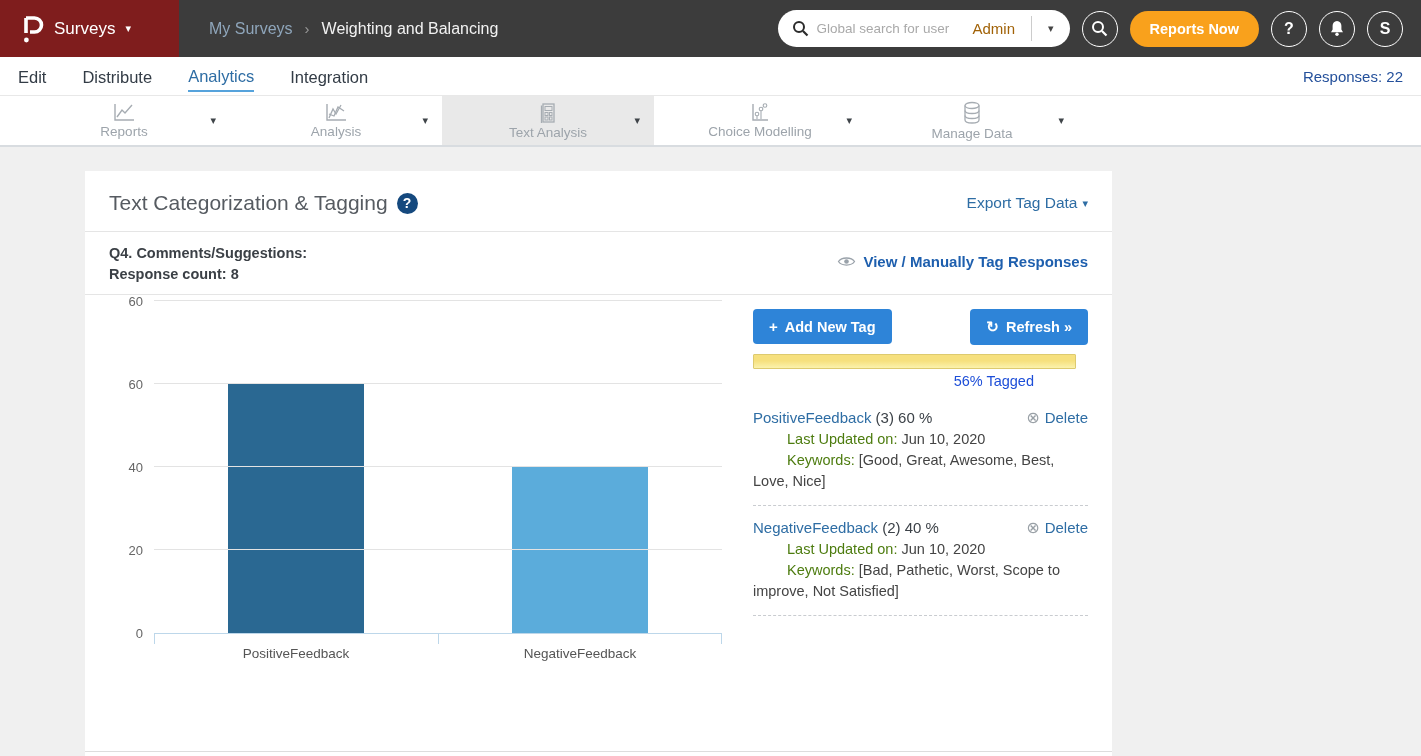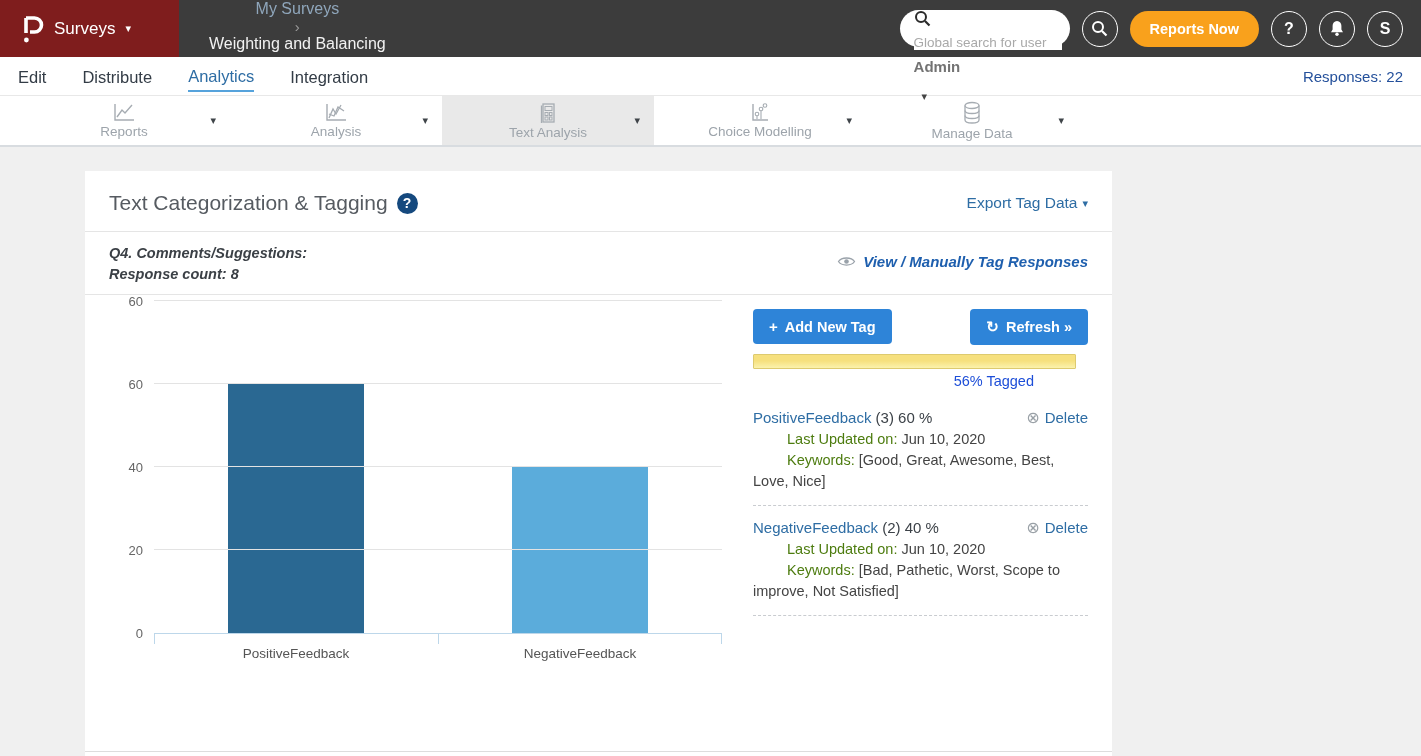--- a/index.html
+++ b/index.html
@@ -13,35 +13,35 @@
   
   .topbar { height: 57px; background: #3c3c3c; display: flex; align-items: stretch; }
   .logo-area {
     width: 179px; background: #7f1d1d; display: flex; align-items: center;
     padding-left: 20px; gap: 10px; cursor: pointer;
   }
   .logo-mark { flex: 0 0 auto; }
   .product-name { color: #fff; font-size: 17px; }
   .caret { font-size: 11px; line-height: 1; }
   .caret.white { color: #fff; }
-  .breadcrumb { display: flex; align-items: center; gap: 0; padding-left: 30px; font-size: 16px; flex-direction: column; }
+  .breadcrumb { display: flex; align-items: center; gap: 12px; padding-left: 30px; font-size: 16px; }
   .crumb-parent { color: #8fa6bb; cursor: pointer; }
   .crumb-sep { color: #9a9a9a; font-size: 15px; }
   .crumb-current { color: #f2f2f2; }
   .topbar-right { margin-left: auto; display: flex; align-items: center; gap: 12px; padding-right: 18px; }
   .search-pill {
-    background: #fff; height: 37px; border-radius: 19px; display: flex; align-items: flex-start;
-    padding: 0 8px 0 14px; gap: 8px; flex-direction: column;
+    background: #fff; height: 37px; border-radius: 19px; display: flex; align-items: center;
+    padding: 0 8px 0 14px; gap: 8px;
   }
   .search-pill input {
     border: none; outline: none; width: 148px; font-size: 13.5px;
     font-family: "Liberation Sans", sans-serif; color: #333;
   }
   .search-pill input::placeholder { color: #a9a9a9; }
-  .search-scope { font-size: 15px; color: #737373; padding-right: 8px; cursor: pointer; font-weight: bold; }
+  .search-scope { font-size: 15px; color: #a16207; padding-right: 8px; cursor: pointer; }
   .pill-divider { width: 1px; height: 25px; background: #ccc; }
   .pill-caret { color: #444; padding: 0 8px; cursor: pointer; }
   .circle-btn {
     width: 36px; height: 36px; border: 1.6px solid #fff; border-radius: 50%;
     display: flex; align-items: center; justify-content: center; color: #fff; cursor: pointer;
     font-weight: bold; font-size: 16px; flex: 0 0 auto;
   }
   .upgrade-btn {
     background: #f9a11c; color: #fff; font-weight: bold; font-size: 14.5px;
     border: none; border-radius: 18px; padding: 10px 20px; cursor: pointer;
@@ -71,21 +71,21 @@
   .card-header { display: flex; align-items: center; padding: 20px 24px 16px; }
   .card-title { font-size: 21px; color: #565b61; }
   .help-badge {
     width: 21px; height: 21px; border-radius: 50%; background: #15497e; color: #fff;
     font-weight: bold; font-size: 14px; display: inline-flex; align-items: center;
     justify-content: center; margin-left: 9px; cursor: pointer;
   }
   .export-link { margin-left: auto; color: #2e6da4; font-size: 15.5px; cursor: pointer; display: flex; align-items: center; gap: 5px; }
   .export-link .caret { color: #2e6da4; }
   .divider { border-top: 1px solid #e5e5e5; }
-  .question-row { display: flex; padding: 11px 24px 9px; align-items: flex-start; font-style: italic; }
+  .question-row { display: flex; padding: 11px 24px 9px; align-items: flex-start; }
   .q-label, .q-count { font-weight: bold; font-size: 14.5px; color: #3b4046; line-height: 21px; }
   .view-link {
     margin-left: auto; display: flex; align-items: center; gap: 7px;
     color: #1e5fae; font-weight: bold; font-size: 15px; cursor: pointer; padding-top: 10px;
   }
   .body-row { display: flex; padding: 6px 24px 0; }
   
   .chart-wrap { width: 630px; flex: 0 0 auto; }
   .chart-title { text-align: center; font-weight: bold; font-size: 17px; color: #333; margin: 8px 0 14px; }
   .plot { position: relative; margin-left: 45px; width: 568px; height: 332px; }

